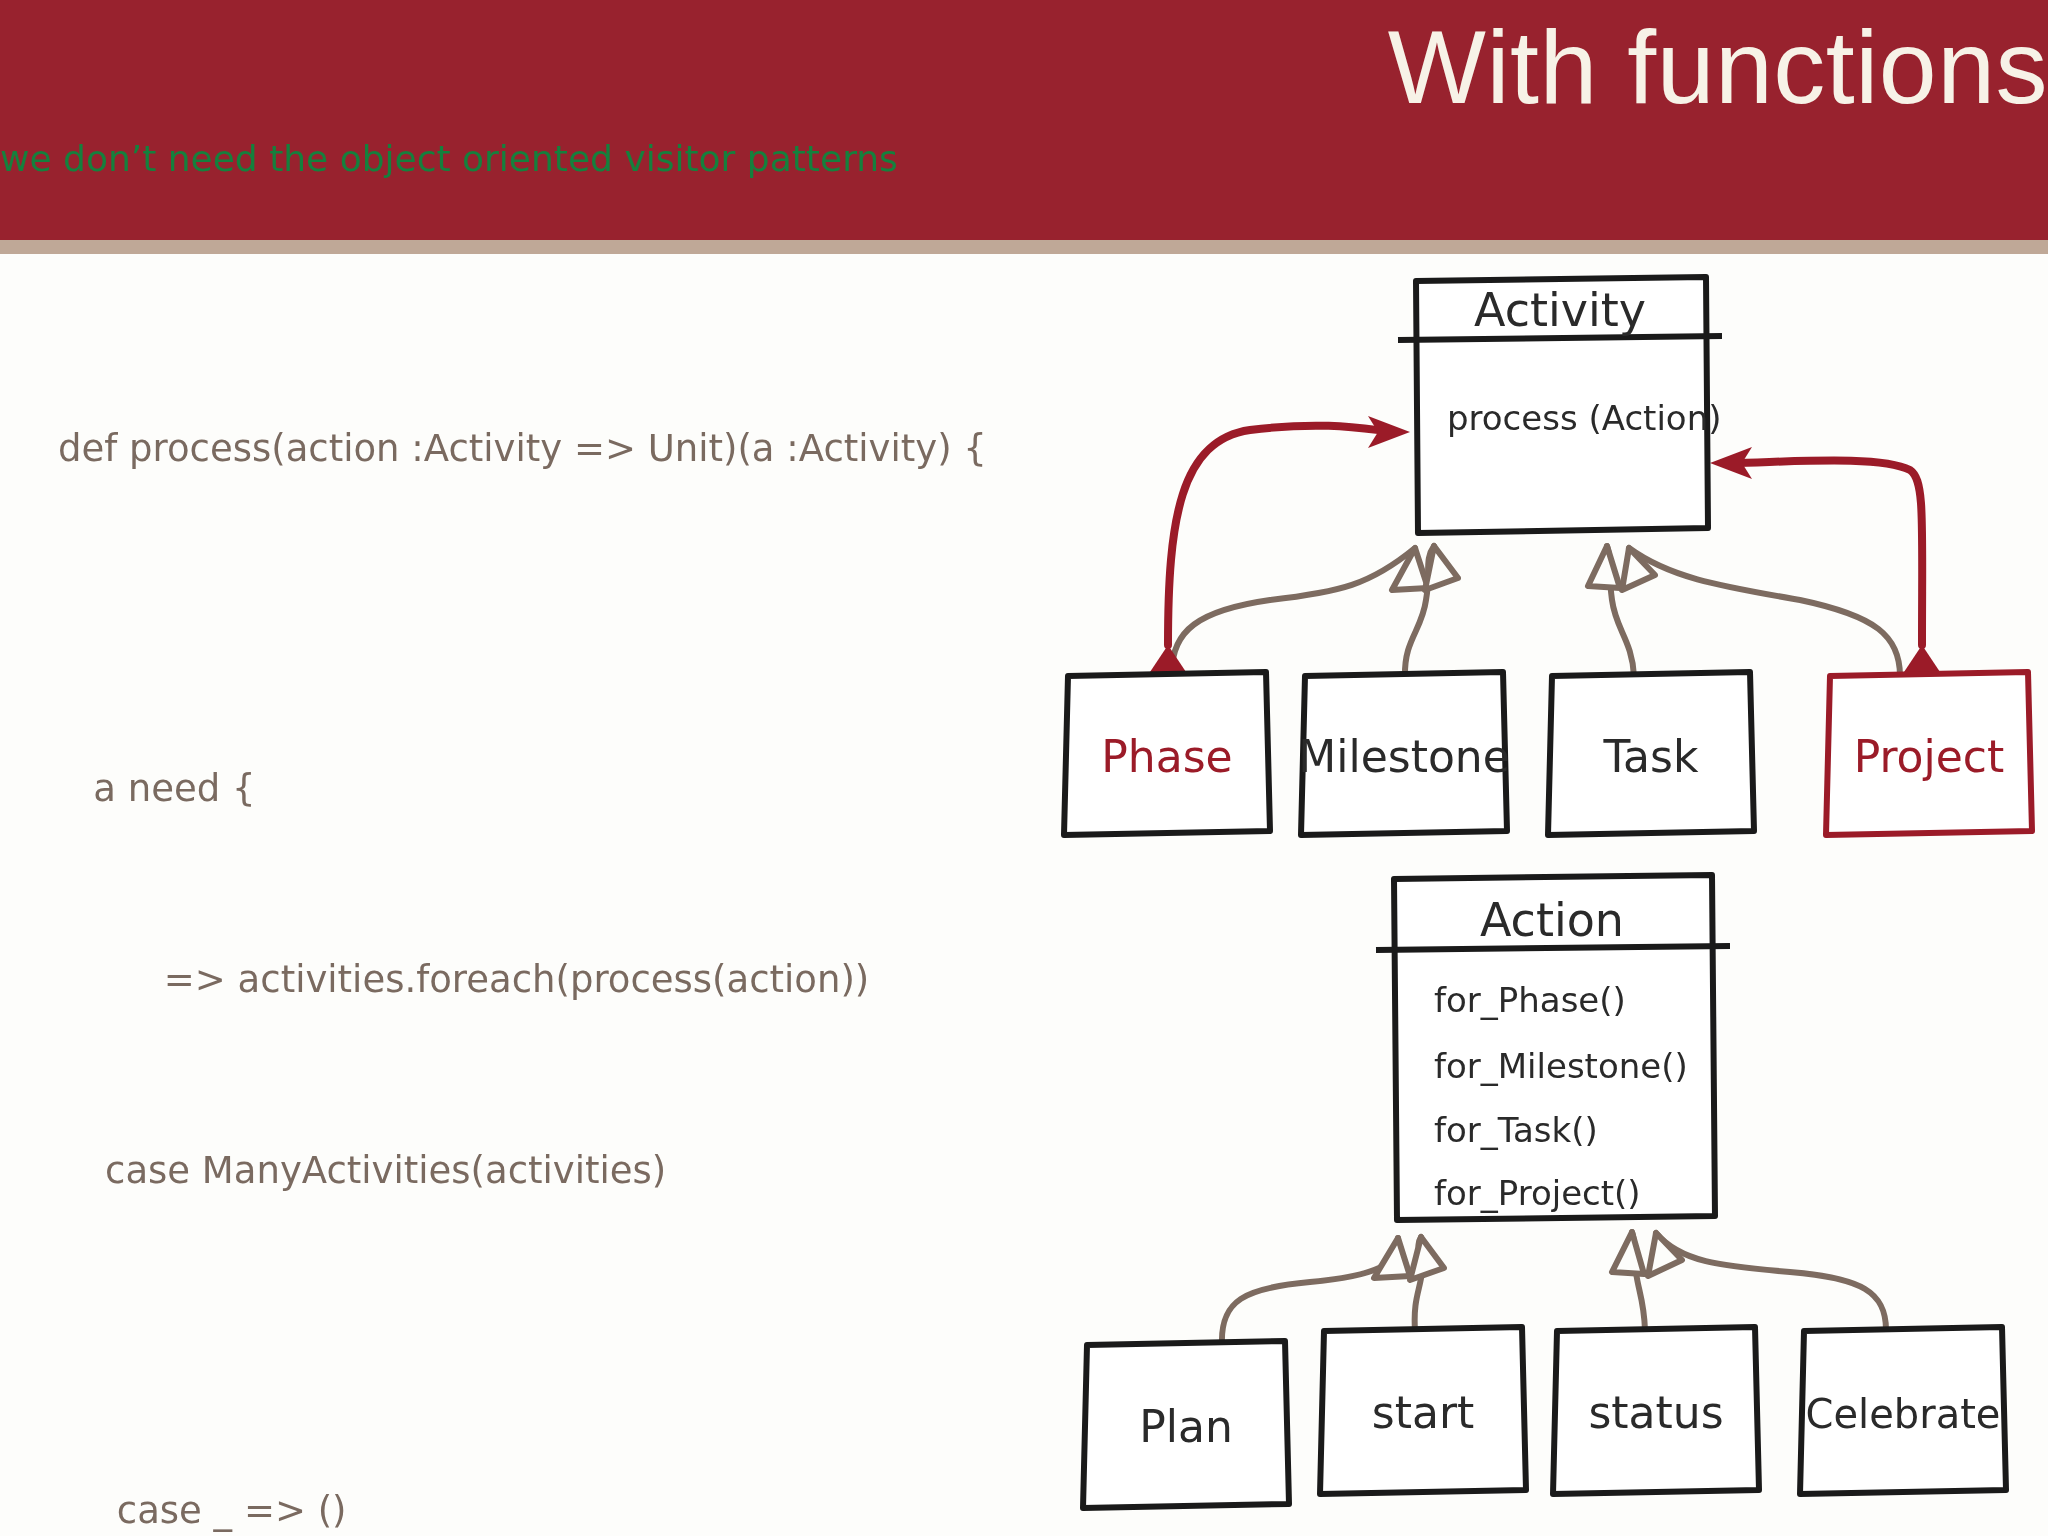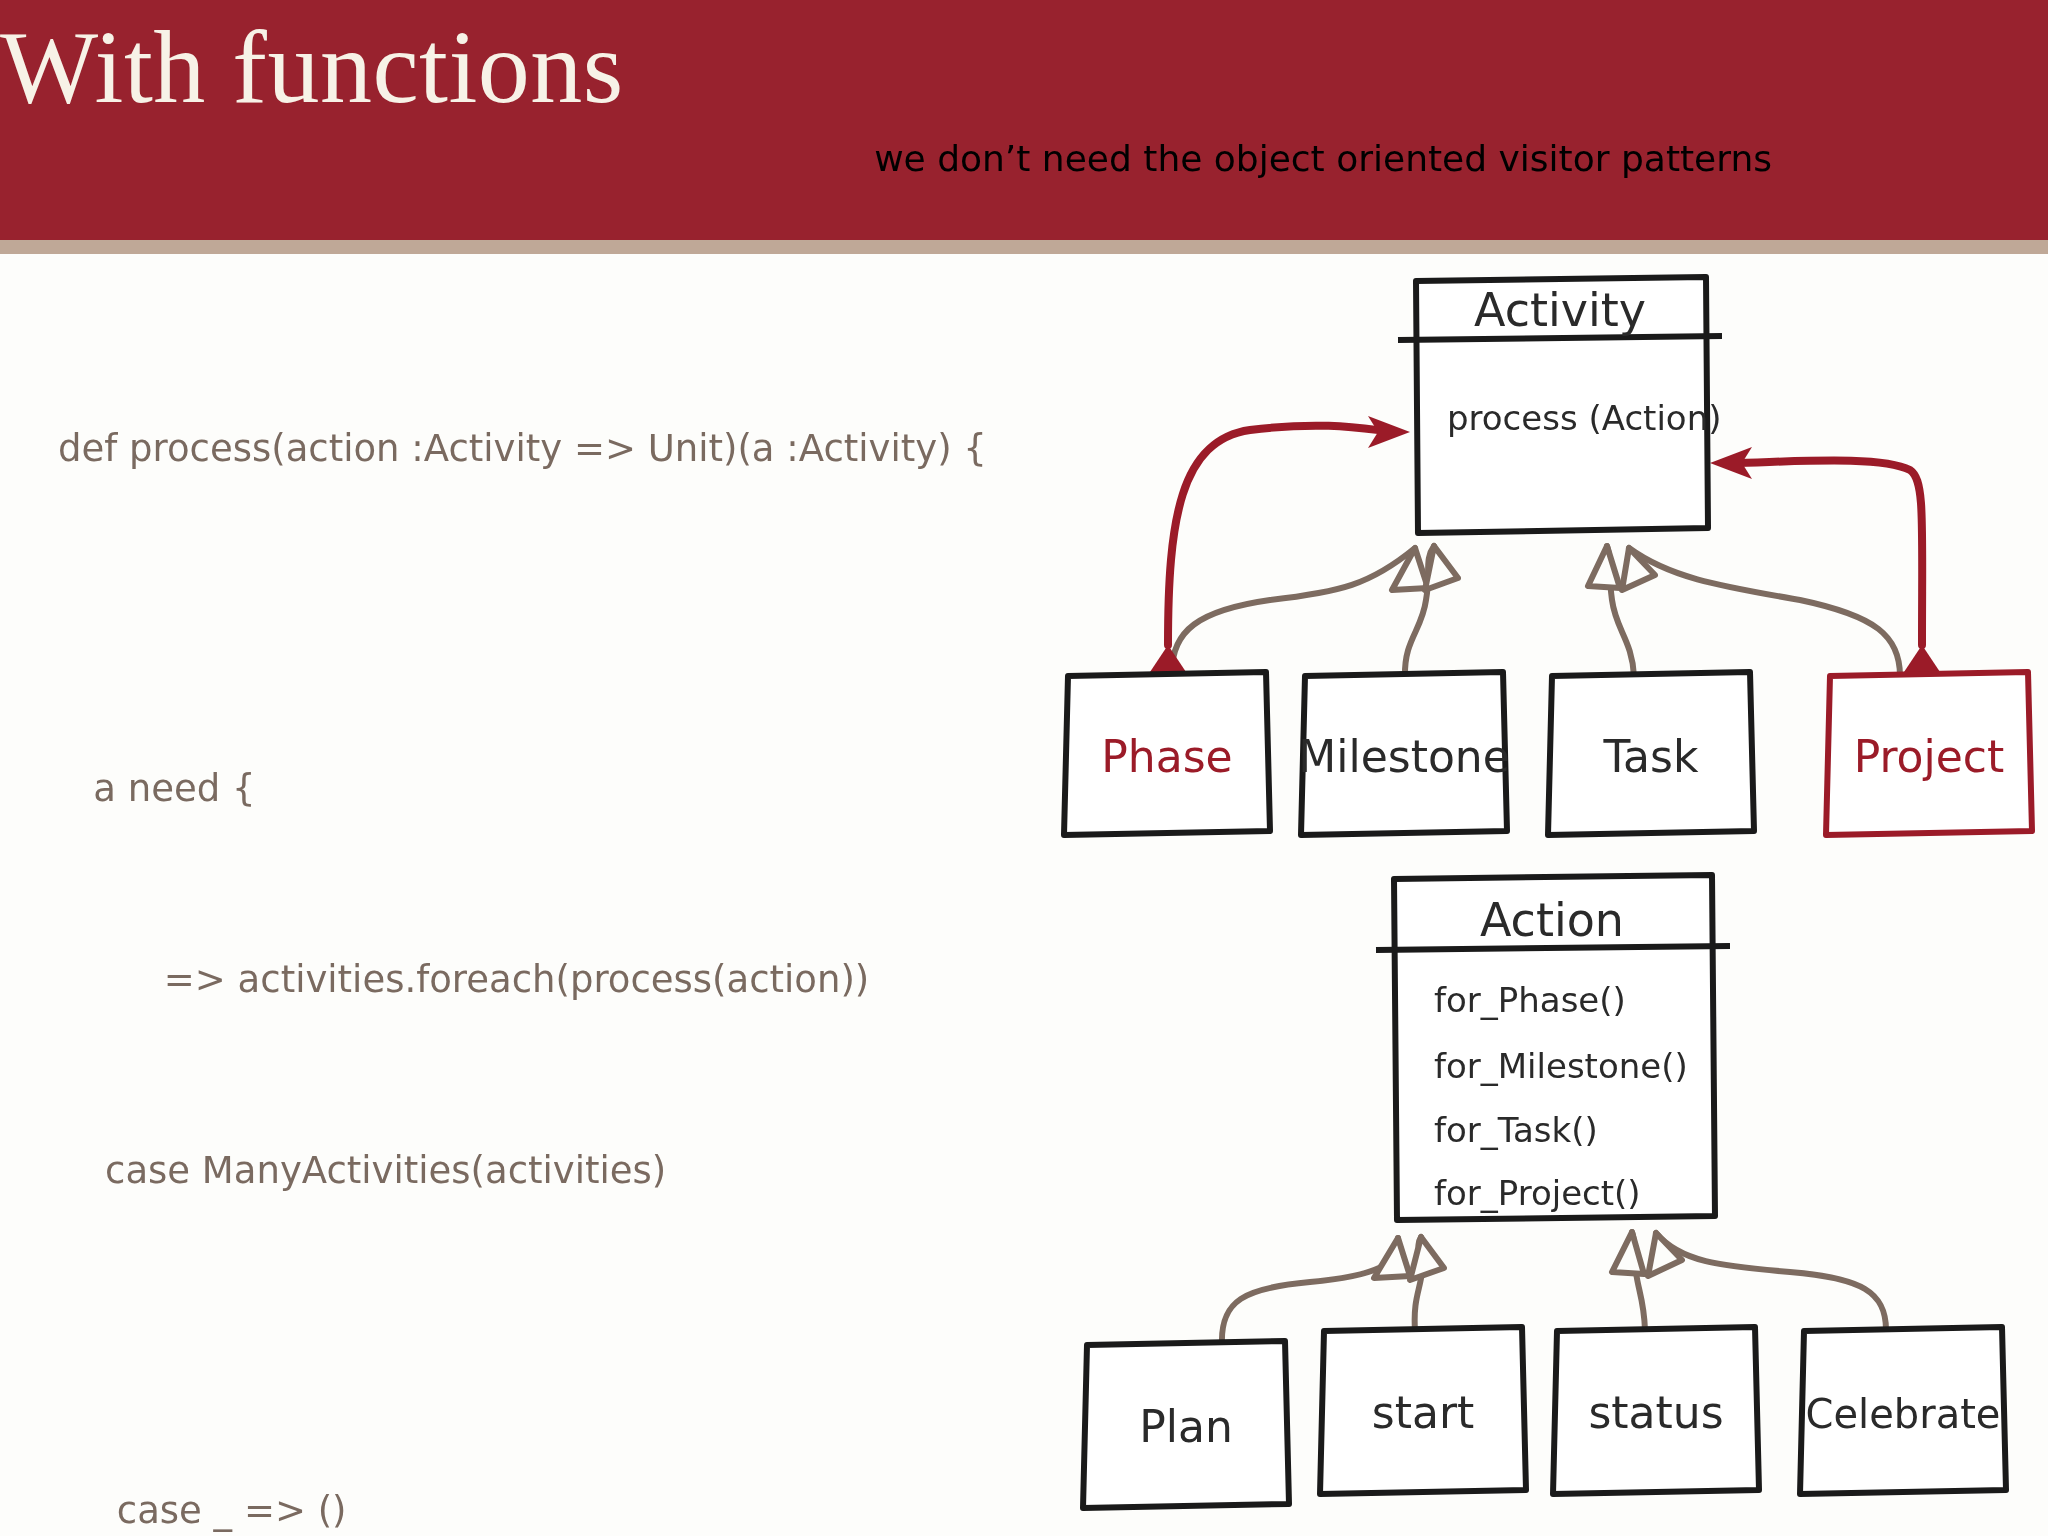--- a/index.html
+++ b/index.html
@@ -28,34 +28,34 @@
     position: absolute;
     left: 0; top: 240px;
     width: 2048px;
     height: 14px;
     background: #bfa897;
   }
   #slide-title {
     position: absolute;
     left: 0; top: 10px;
     width: 2048px;
-    text-align: left;
+    text-align: right;
     color: #f7f2e7;
     font-size: 104px;
     font-weight: 300;
     letter-spacing: 0.5px;
     line-height: 1.1;
-    font-family: Liberation Serif, serif;
+    font-family: Liberation Sans, sans-serif;
   }
   #slide-subtitle {
     position: absolute;
     left: 0; top: 138px;
     width: 1772px;
-    text-align: right;
-    color: #000000;
+    text-align: left;
+    color: #15803d;
     font-size: 36px;
     font-weight: 400;
     font-family: "DejaVu Sans", sans-serif;
   }
   
   #code-panel {
     position: absolute;
     left: 58px;
     top: 290px;
     width: 900px;

